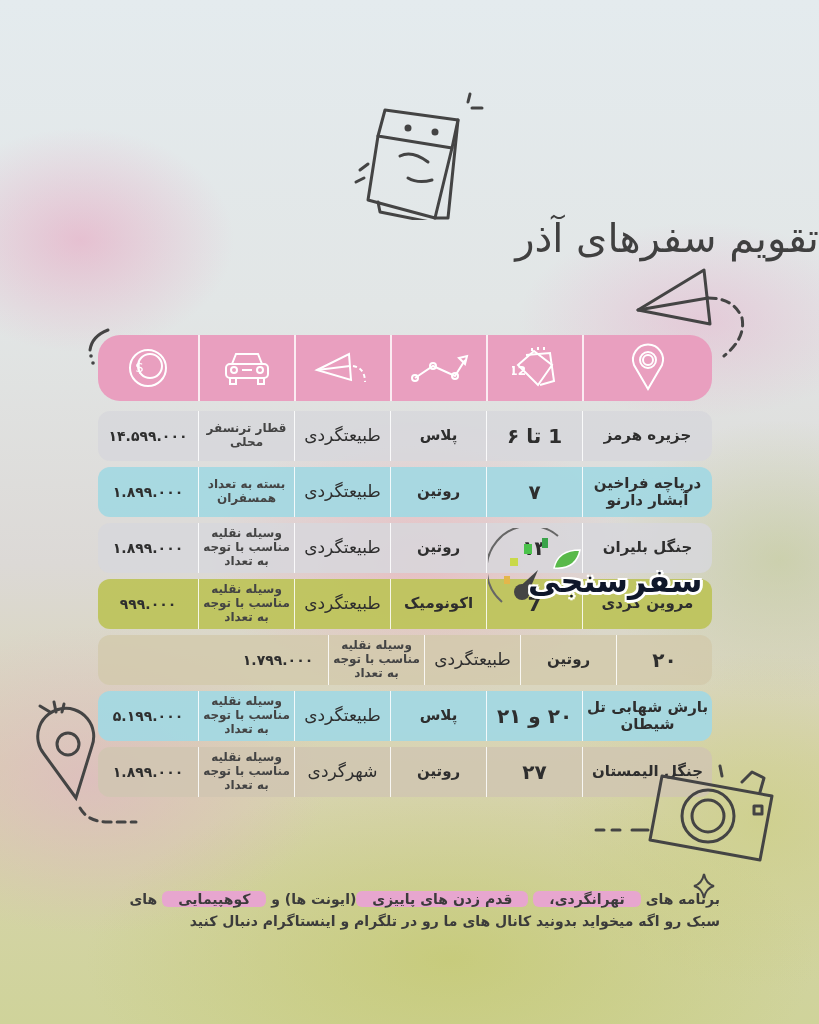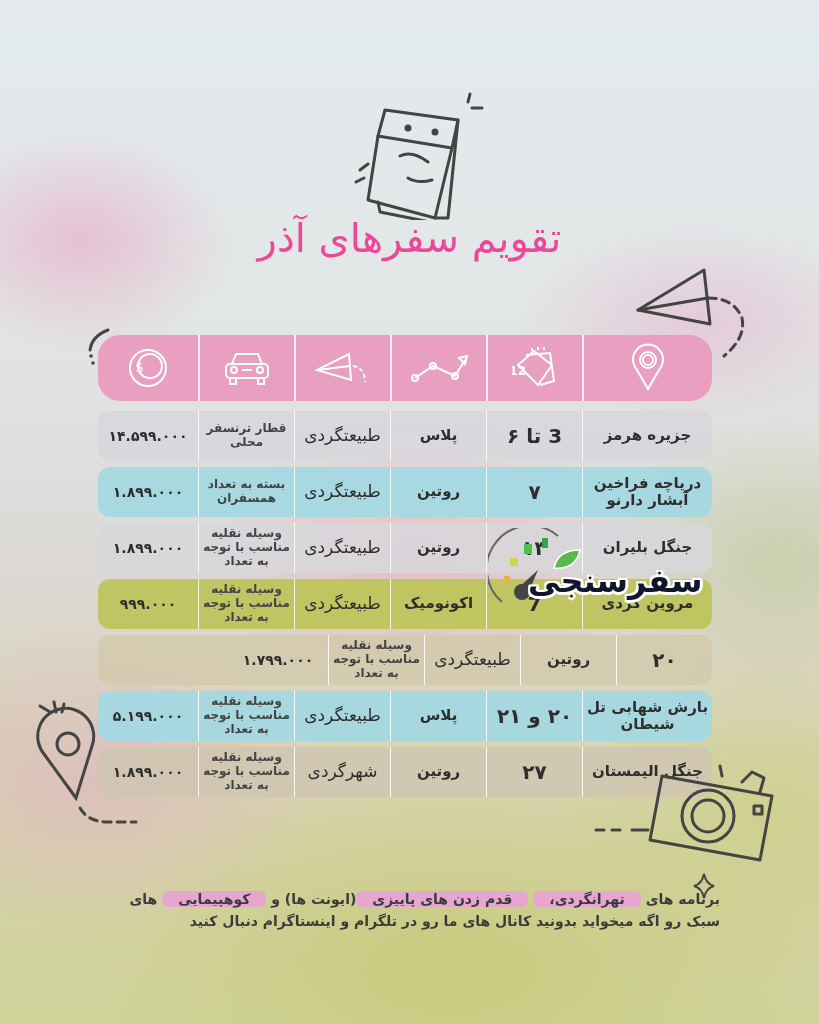--- a/index.html
+++ b/index.html
@@ -13,21 +13,21 @@
       radial-gradient(ellipse 300px 200px at 420px 560px, rgba(240,170,180,0.55), transparent 70%),
       radial-gradient(ellipse 260px 200px at 780px 560px, rgba(190,200,140,0.55), transparent 70%),
       radial-gradient(ellipse 340px 220px at 90px 780px, rgba(225,175,200,0.55), transparent 70%),
       radial-gradient(ellipse 520px 260px at 450px 960px, rgba(195,200,110,0.7), transparent 70%),
       radial-gradient(ellipse 300px 240px at 760px 820px, rgba(200,205,120,0.55), transparent 70%),
       linear-gradient(180deg, #e4ebee 0%, #e2e6e6 30%, #dcd9d6 55%, #d8d4b0 75%, #cfd39a 100%);
   }
   .decor { position: absolute; }
   .title {
     position: absolute; left: 0; right: 0; top: 215px;
-    text-align: center; font-size: 40px; color: #ec4899;
+    text-align: right; font-size: 40px; color: #404040;
     font-family: "DejaVu Sans", sans-serif; font-weight: normal;
     direction: rtl; letter-spacing: 0.5px;
   }
   .table { position: absolute; left: 98px; top: 335px; width: 614px; direction: rtl; }
   .header {
     display: flex; height: 66px; background: #e99fbf; border-radius: 22px;
     overflow: hidden; margin-bottom: 10px;
   }
   .hcell {
     flex: none; display: flex; align-items: center; justify-content: center;
@@ -164,21 +164,21 @@
             <circle cx="22" cy="22" r="18"></circle>
             <circle cx="24" cy="20" r="12"></circle>
           </g>
           <text x="18" y="26" fill="#fff" font-size="14" font-family="DejaVu Sans, sans-serif">$</text>
         </svg>
     </div>
   </div>
 
   <div class="row r-gray">
     <div class="cell c-place">جزیره هرمز</div>
-    <div class="cell c-date">3 تا ۶</div>
+    <div class="cell c-date">1 تا ۶</div>
     <div class="cell c-type">پلاس</div>
     <div class="cell c-tour">طبیعتگردی</div>
     <div class="cell c-vehicle">قطار ترنسفر محلی</div>
     <div class="cell c-price">۱۴.۵۹۹.۰۰۰</div>
   </div>
   <div class="row r-blue">
     <div class="cell c-place">دریاچه فراخین آبشار دارنو</div>
     <div class="cell c-date">۷</div>
     <div class="cell c-type">روتین</div>
     <div class="cell c-tour">طبیعتگردی</div>

